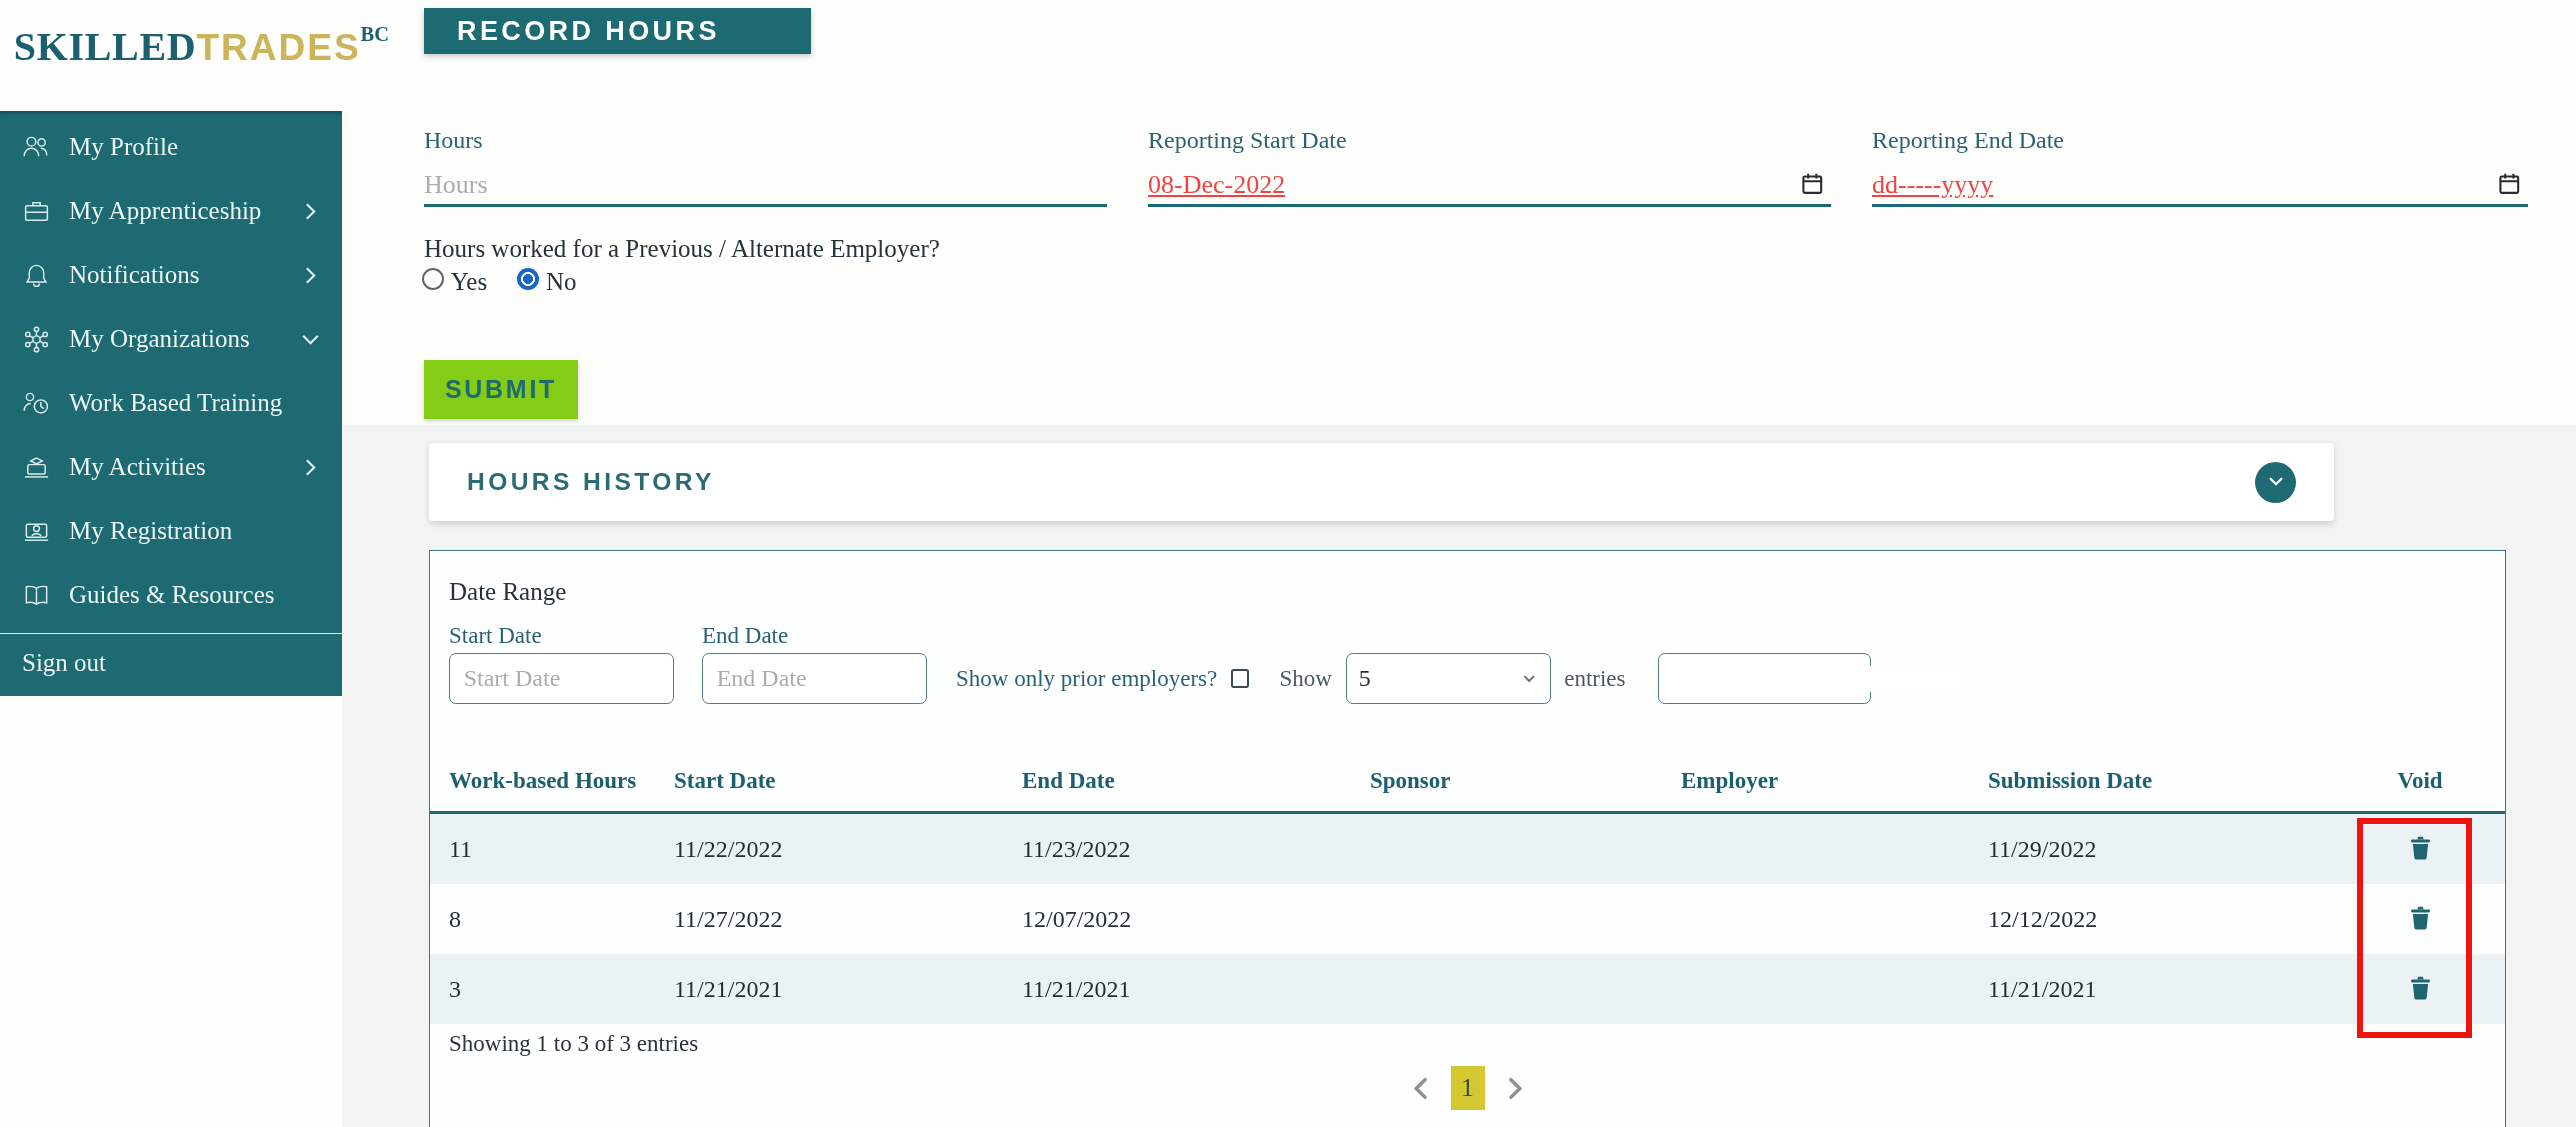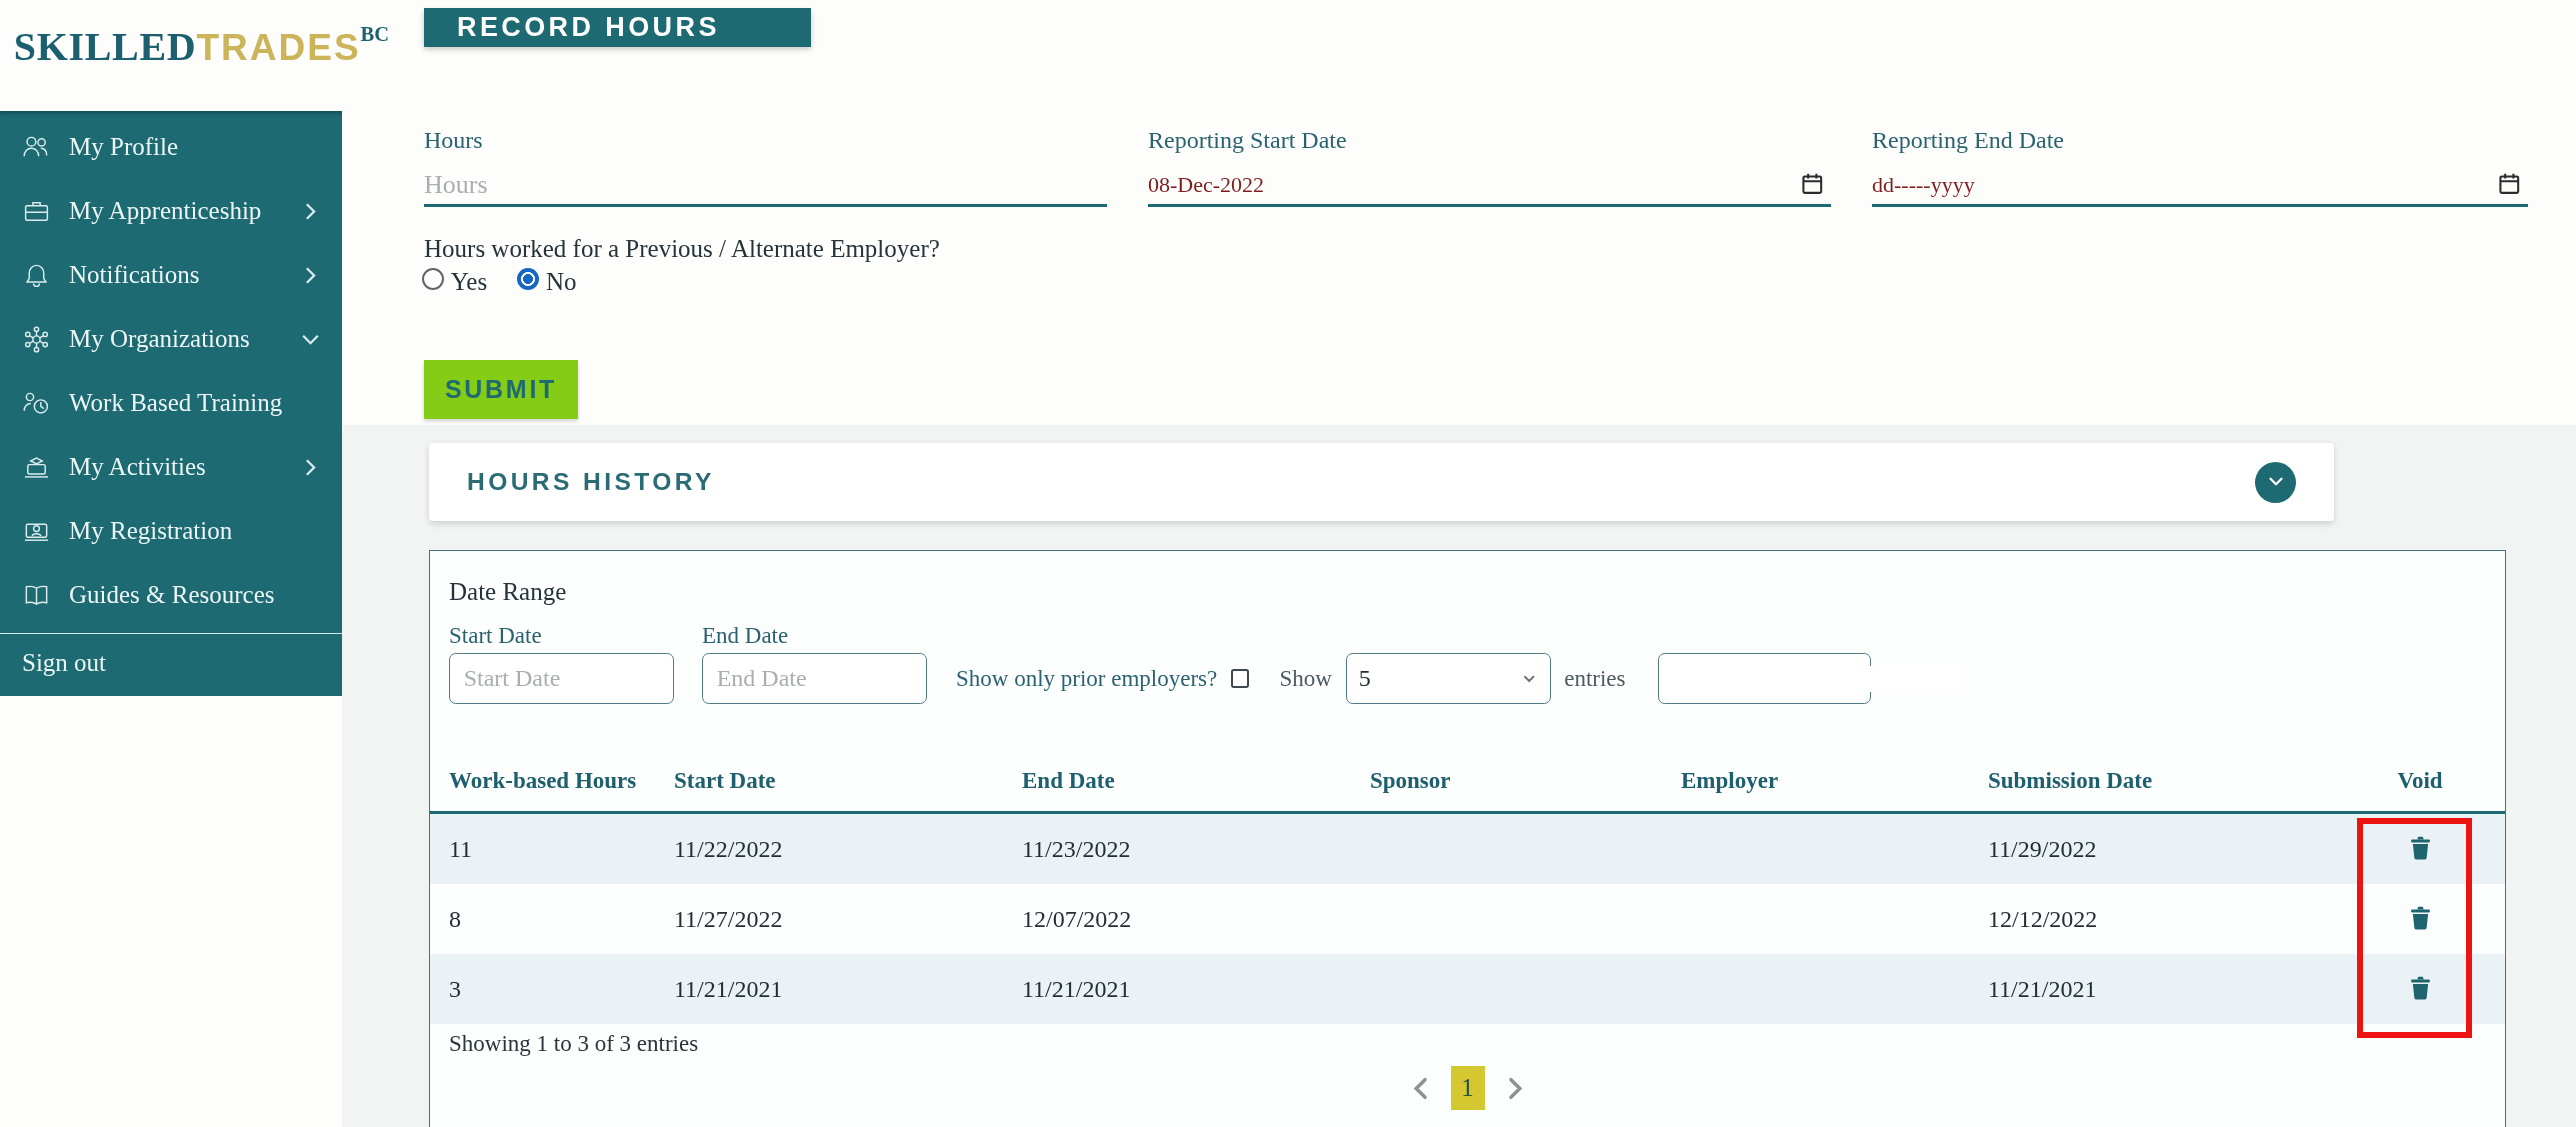--- a/index.html
+++ b/index.html
@@ -18,33 +18,33 @@
              box-shadow:inset 0 5.5px 5.5px -4.1px rgba(0,0,0,.35); padding-top:4.1px; }
   .side-item { display:flex; align-items:center; height:64px; padding:0 22px; gap:18px;
                color:#EDF6F6; font-size:25px; cursor:pointer; }
   .side-item svg.mi { width:29px; height:29px; stroke:#DCEDEE; stroke-width:2; fill:none; flex:0 0 auto; }
   .side-item .sp { flex:1; }
   .side-item svg.chev { width:19px; height:19px; stroke:#DCEDEE; stroke-width:3; fill:none; }
   .side-divider { border-top:1.4px solid #D9EAEA; margin-top:5.5px; }
   .signout { display:flex; align-items:center; height:59px; padding:0 22px; color:#EDF6F6; font-size:25px; cursor:pointer; }
 
   
-  .banner { position:absolute; left:424px; top:8.2px; width:387px; height:39px; background:#1E6A73;
+  .banner { position:absolute; left:424px; top:8.2px; width:387px; height:46px; background:#1E6A73;
             display:flex; align-items:center; padding-left:33px;
             font-family:"Liberation Sans",sans-serif; font-weight:700; font-size:27px; letter-spacing:3.4px;
             color:#FFFFFF; box-shadow:0 3.4px 5.5px rgba(0,0,0,.22); }
 
   
   .field { position:absolute; top:127px; }
   .f-label { font-size:24px; color:#2A6272; margin-bottom:11px; }
   .f-line { height:42px; border-bottom:3.4px solid #1E6A73; display:flex; align-items:center; padding-right:6.8px; }
   .f-line input { border:none; outline:none; background:transparent; width:100%;
                   font-family:"Liberation Serif",serif; font-size:26px; color:#232F36; }
   .f-line input::placeholder { color:#A9AEAF; opacity:1; }
-  .f-val { font-size:22px; color:#7f1d1d; flex:1; }
+  .f-val { font-size:26px; color:#ef4444; flex:1;text-decoration:underline; }
   .cal svg { width:24.6px; height:24.6px; stroke:#2B2B2B; stroke-width:3; fill:none; }
 
   .question { position:absolute; left:424px; top:235px; font-size:25px; color:#26333B; }
   .radios { position:absolute; left:422px; top:268px; display:flex; gap:30px; align-items:center; }
   .radio-opt { display:flex; align-items:flex-start; gap:6.8px; cursor:pointer; }
   .radio-opt .lbl { font-size:25px; color:#26333B; }
   .rc { width:22px; height:22px; border-radius:50%; }
   .rc.off { border:2px solid #5E676C; background:#fff; }
   .rc.on  { background:radial-gradient(circle,#1566C5 0 4.8px,#fff 5.1px 6.8px,#1566C5 7.2px 11px); }
 

